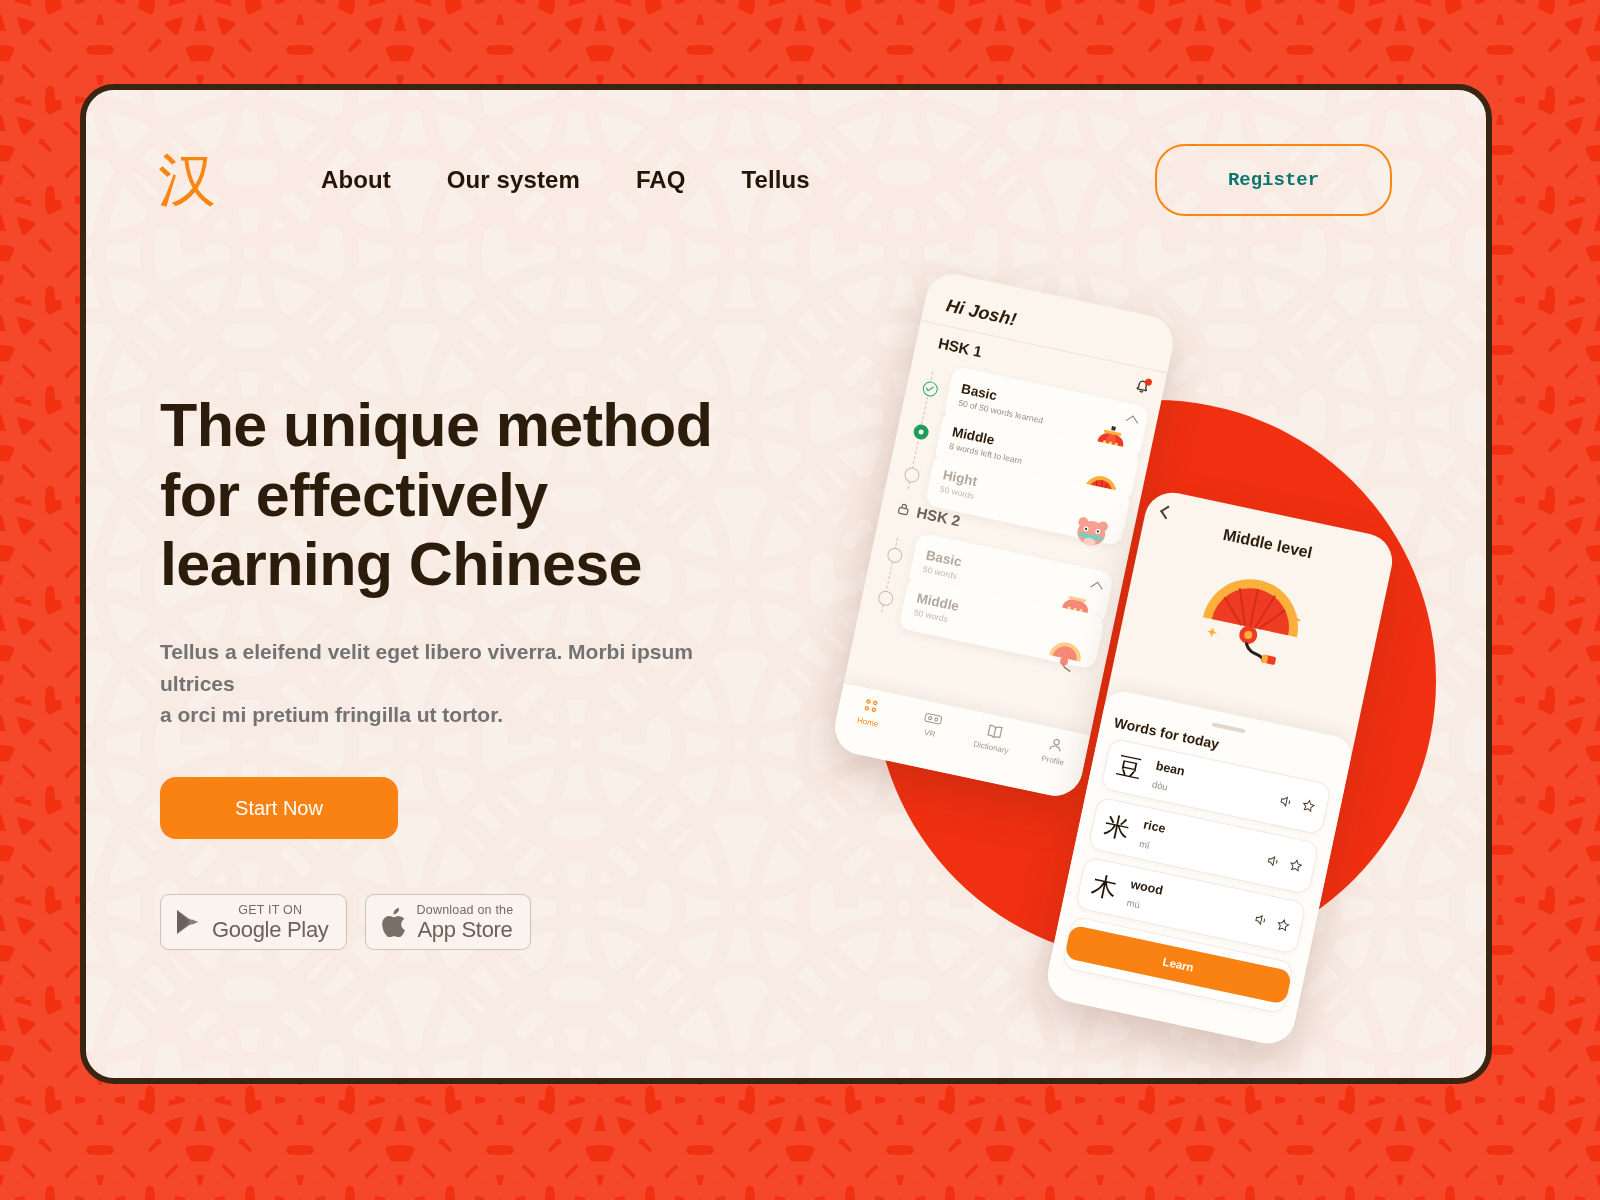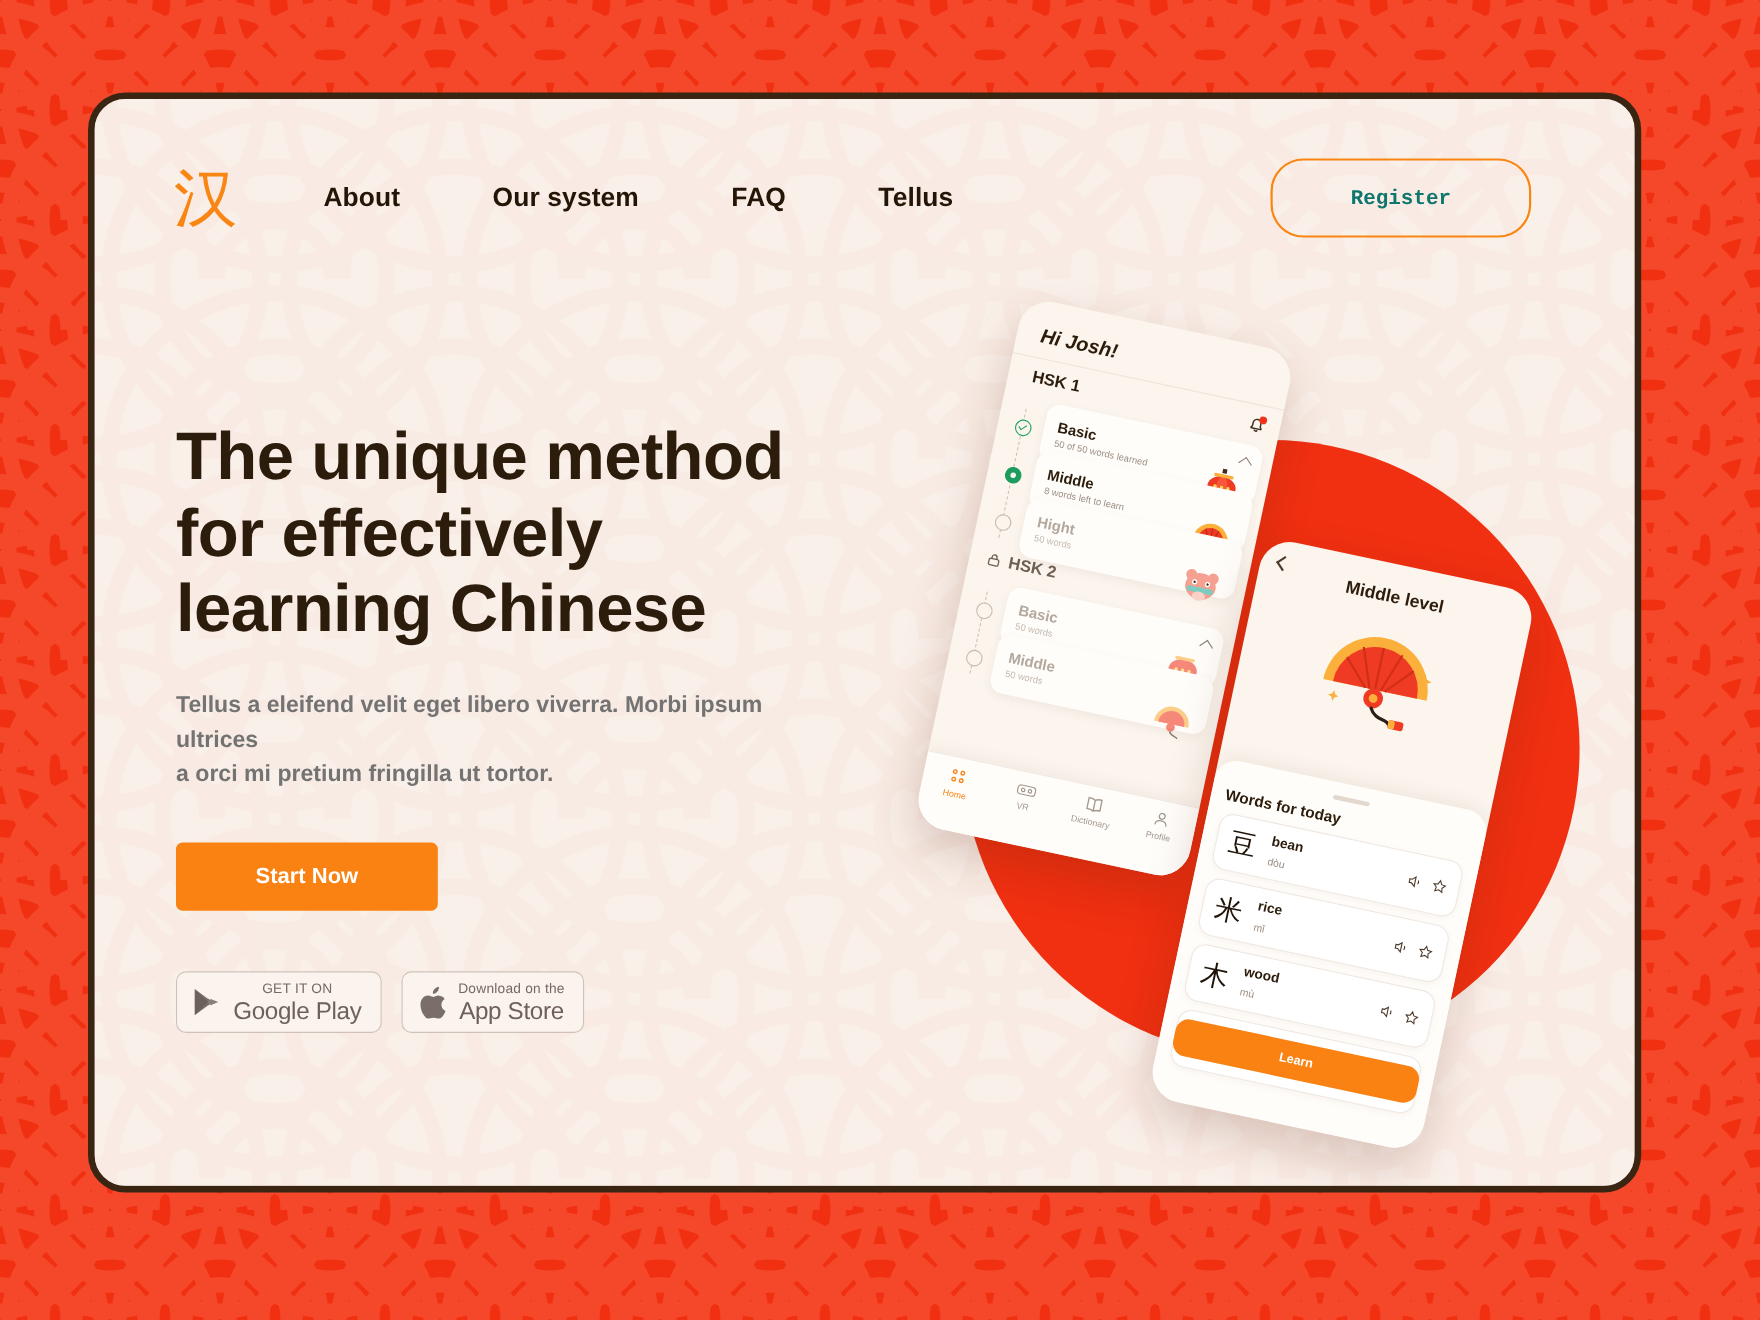--- a/index.html
+++ b/index.html
@@ -58,22 +58,22 @@
     line-height: 1;
     color: #F98612;
     font-weight: 500;
     font-family: "DejaVu Sans", sans-serif;
     letter-spacing: 0;
     user-select: none;
   }
   #nav {
     display: flex;
     align-items: center;
-    gap: 84px;
-    margin-left: 78px;
+    gap: 56px;
+    margin-left: 105px;
   }
   .nav-link {
     font-size: 24px;
     font-weight: 600;
     color: #241607;
     letter-spacing: .1px;
     text-decoration: none;
     white-space: nowrap;
     cursor: pointer;
   }
@@ -99,39 +99,40 @@
     left: 74px; top: 290px;
     width: 620px;
   }
   #headline {
     font-size: 61px;
     line-height: 1.14;
     font-weight: 700;
     color: #2C1C0B;
     letter-spacing: -0.6px;
     white-space: pre-line;
+    margin-top: 11px;
   }
   #subcopy {
     margin-top: 36px;
     font-size: 21px;
     line-height: 1.52;
     color: #737373;
     width: 580px;
     white-space: pre-line;
     font-weight: bold;
   }
   #start-btn {
     margin-top: 46px;
     width: 238px; height: 62px;
     border: none;
-    border-radius: 6px;
+    border-radius: 16px;
     background: #F98212;
     color: #FFFFFF;
     font-size: 20px;
-    font-weight: 700;
+    font-weight: 400;
     font-family: "Liberation Sans", sans-serif;
     cursor: pointer;
   }
   #stores {
     margin-top: 55px;
     display: flex;
     gap: 18px;
   }
   .store-badge {
     height: 56px;

